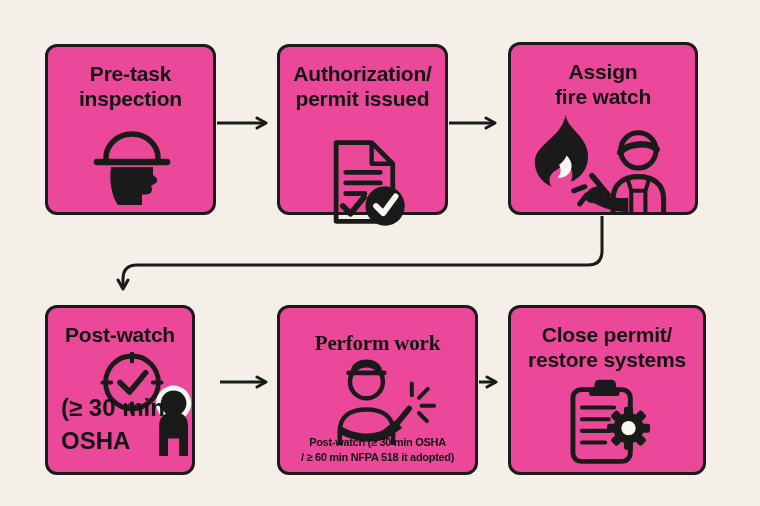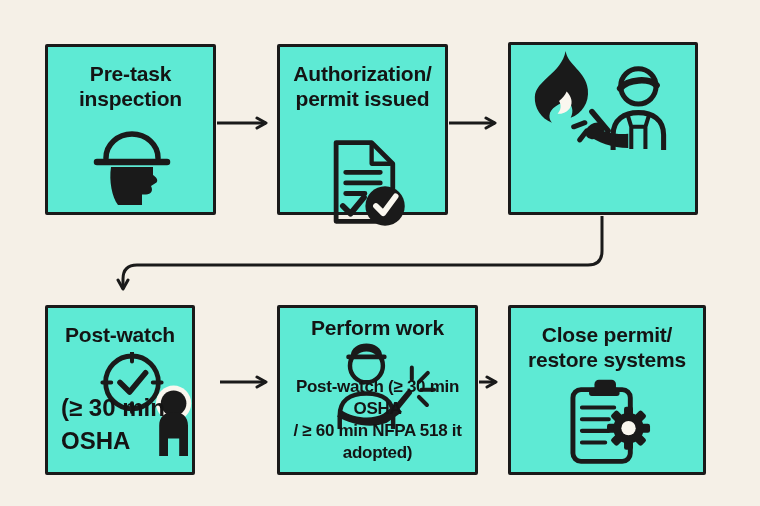--- a/index.html
+++ b/index.html
@@ -5,45 +5,45 @@
   html,body { margin:0; padding:0; }
   .canvas {
     position:relative; width:760px; height:506px;
     background:#f5f0e7; overflow:hidden;
     font-family:"Liberation Sans", sans-serif;
     color:#141414;
   }
   .edge-layer { position:absolute; left:0; top:0; width:760px; height:506px; z-index:1; }
   .node {
     position:absolute; z-index:2; box-sizing:border-box;
-    background:#5eead4; border:3.5px solid #1a1a1a; border-radius:2px;
+    background:#ec4899; border:3.5px solid #1a1a1a; border-radius:12px;
     display:flex; flex-direction:column; align-items:center;
   }
   .title {
     font-weight:700; font-size:21px; line-height:1.2; text-align:center;
     white-space:pre-line; margin-top:14px; letter-spacing:-0.2px;
   }
   .caption { font-weight:700; white-space:pre-line; }
   #node-1 { left:45px;  top:44px;  width:171px; height:171px; }
   #node-2 { left:277px; top:44px;  width:171px; height:171px;gap:18px; }
   #node-3 { left:508px; top:42px;  width:190px; height:173px; }
   #node-4 { left:45px;  top:305px; width:150px; height:170px; }
   #node-5 { left:277px; top:305px; width:201px; height:170px; }
   #node-6 { left:508px; top:305px; width:198px; height:170px; }
   .icon { margin-top:4px; }
   #node-4 .icon { position:absolute; left:52px; top:44px; margin:0; }
   #node-4 .caption {
     position:absolute; left:13px; bottom:15px;
     font-size:24px; line-height:1.35; text-align:left;
   }
-  #node-5 .title { margin-top:7px; }
+  #node-5 .title { margin-top:23px;font-family:Liberation Serif, serif; }
   #node-5 .icon { margin-top:0; }
   #node-5 .caption {
     position:absolute; left:0; right:0; bottom:8px;
-    font-size:17px; line-height:1.3; text-align:center; letter-spacing:-0.3px;
+    font-size:11px; line-height:1.3; text-align:center; letter-spacing:-0.3px;
   }
   svg { display:block; }
 </style>
 </head>
 <body>
 
 <div class="canvas">
 
   <svg class="edge-layer" viewBox="0 0 760 506">
     <defs>
@@ -79,20 +79,22 @@
         <path d="M61 12 V 32 H 81" fill="none" stroke="#1a1a1a" stroke-width="4.5" stroke-linejoin="round"></path>
         <path d="M34 41 H 70 M34 52 H 70 M34 63 H 54" fill="none" stroke="#1a1a1a" stroke-width="5" stroke-linecap="round"></path>
         <path d="M31 76 L 39 84 L 53 67" fill="none" stroke="#1a1a1a" stroke-width="6" stroke-linecap="round" stroke-linejoin="round"></path>
         <circle cx="75" cy="76" r="20.5" fill="#1a1a1a"></circle>
         <path d="M65.5 76 L 73 83.5 L 86 66" fill="none" stroke="#faf7ef" stroke-width="6" stroke-linecap="round" stroke-linejoin="round"></path>
       </svg>
     </span>
   </div>
 
   <div class="node" id="node-3">
+    <div class="title">Assign
+fire watch</div>
     <span class="icon">
       <svg width="152" height="101" viewBox="0 0 150 100">
         <path d="M38 2 C 40 16 58 22 60 40 C 61.5 53 54 64 43 68 C 46.5 62 44.5 54 38.5 50.5 C 32 55 22.5 58 22 66 C 21.8 68.5 22.8 71 24.5 73 C 13.5 68.5 7 58.5 7.5 47.5 C 8.2 31 34 24 38 2 Z" fill="#1a1a1a"></path>
         <path d="M39 42 C 43.5 46.5 45.5 52.5 42.5 58 C 40 62.5 34.5 65 30 64 C 33.5 60.5 34 55.5 31.5 51.5 C 34.5 49 37.5 46 39 42 Z" fill="#faf7ef"></path>
         <path d="M64 62 L 80 81" fill="none" stroke="#1a1a1a" stroke-width="5.5" stroke-linecap="round"></path>
         <path d="M46 77 L 57 73 M52 90 L 59 81" fill="none" stroke="#1a1a1a" stroke-width="5" stroke-linecap="round"></path>
         <ellipse cx="67" cy="81" rx="10" ry="7.5" transform="rotate(-32 67 81)" fill="#1a1a1a"></ellipse>
         <path d="M100 98 L 100 84 C 88 85 76 83 64 76 L 58 84 C 70 93 84 98 100 98 Z" fill="#1a1a1a"></path>
         <circle cx="110" cy="37" r="17.5" fill="none" stroke="#1a1a1a" stroke-width="5"></circle>
         <path d="M92 39 C 100 29.5 121 28.5 128 36" fill="none" stroke="#1a1a1a" stroke-width="6.5" stroke-linecap="round"></path>

